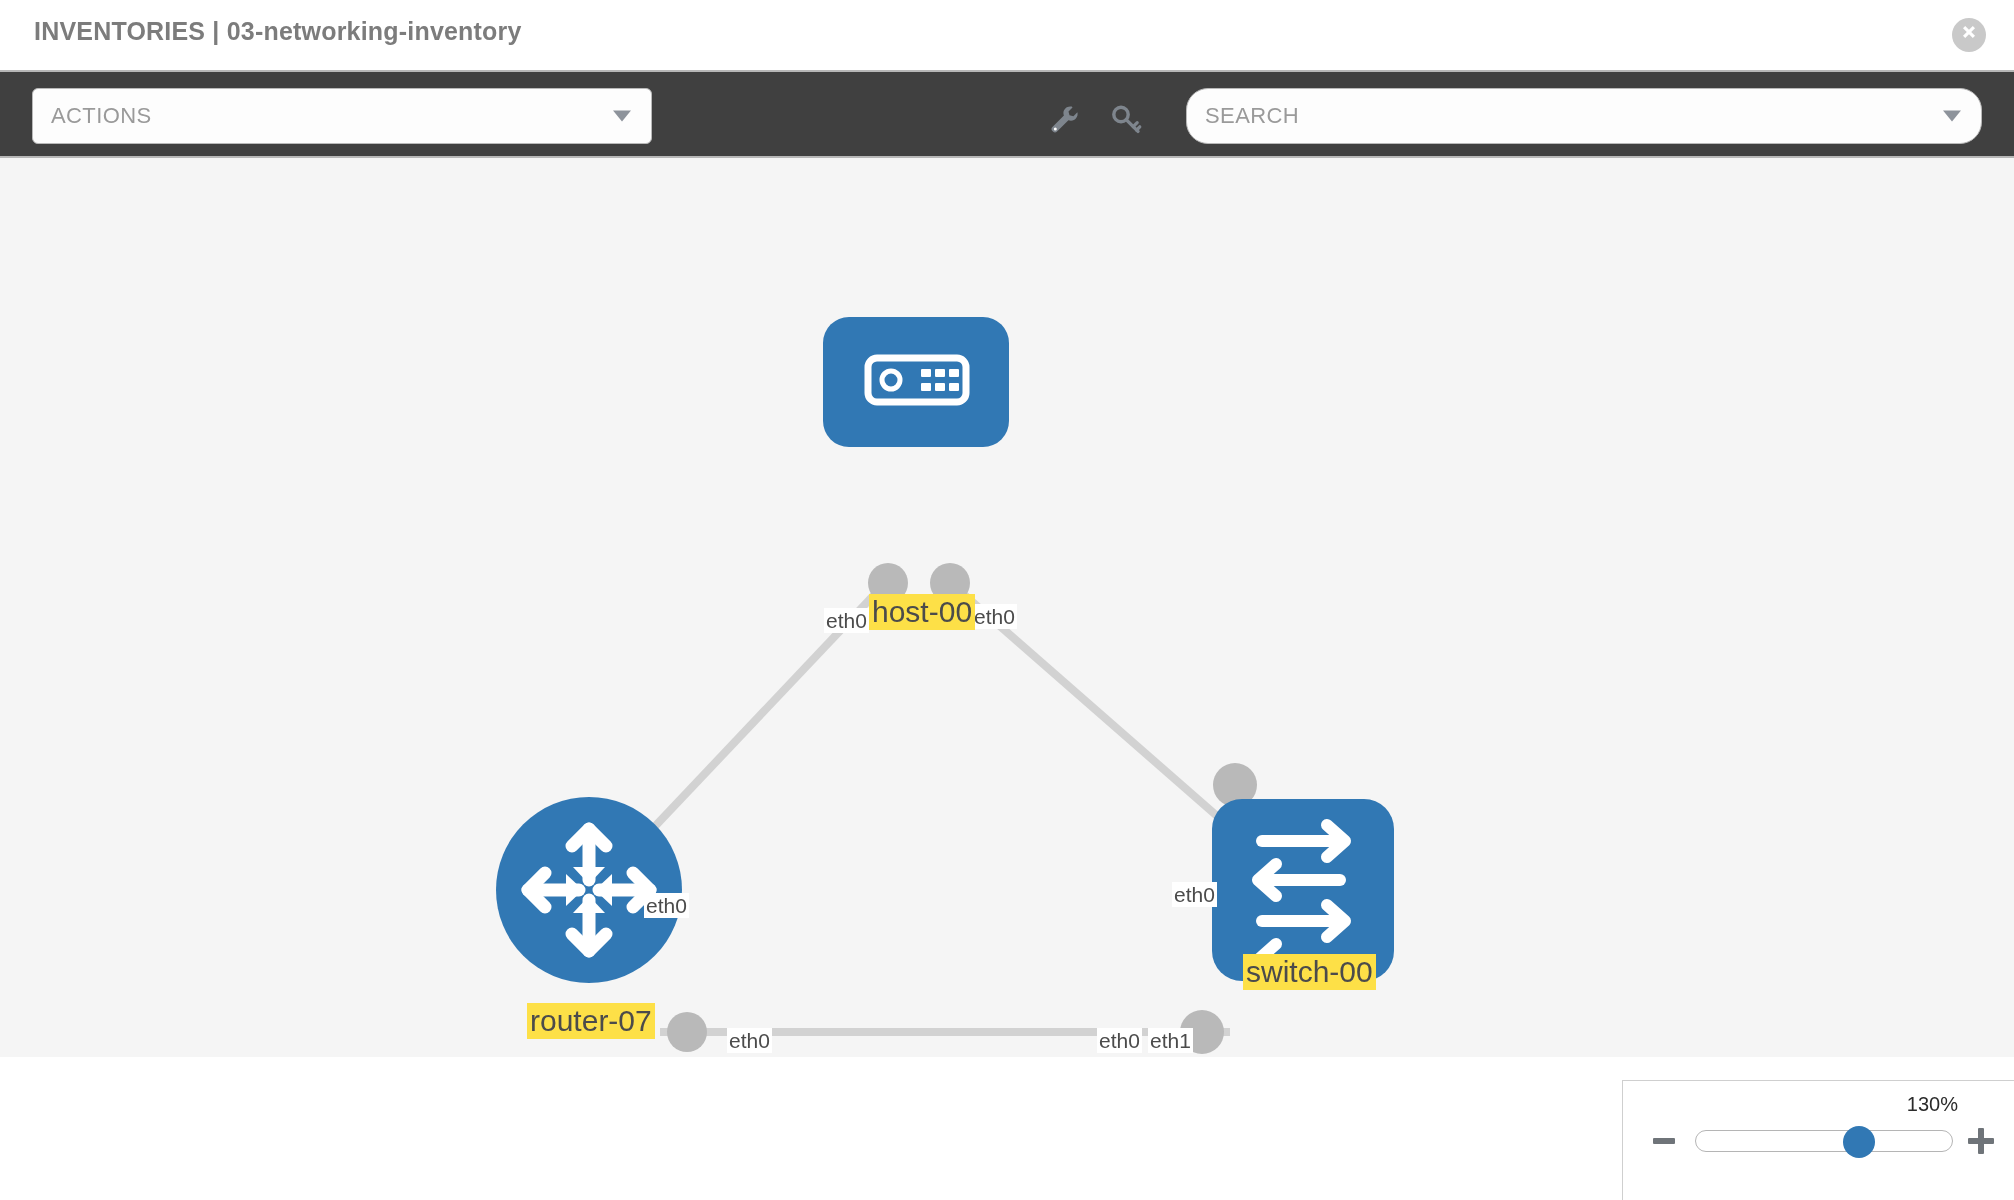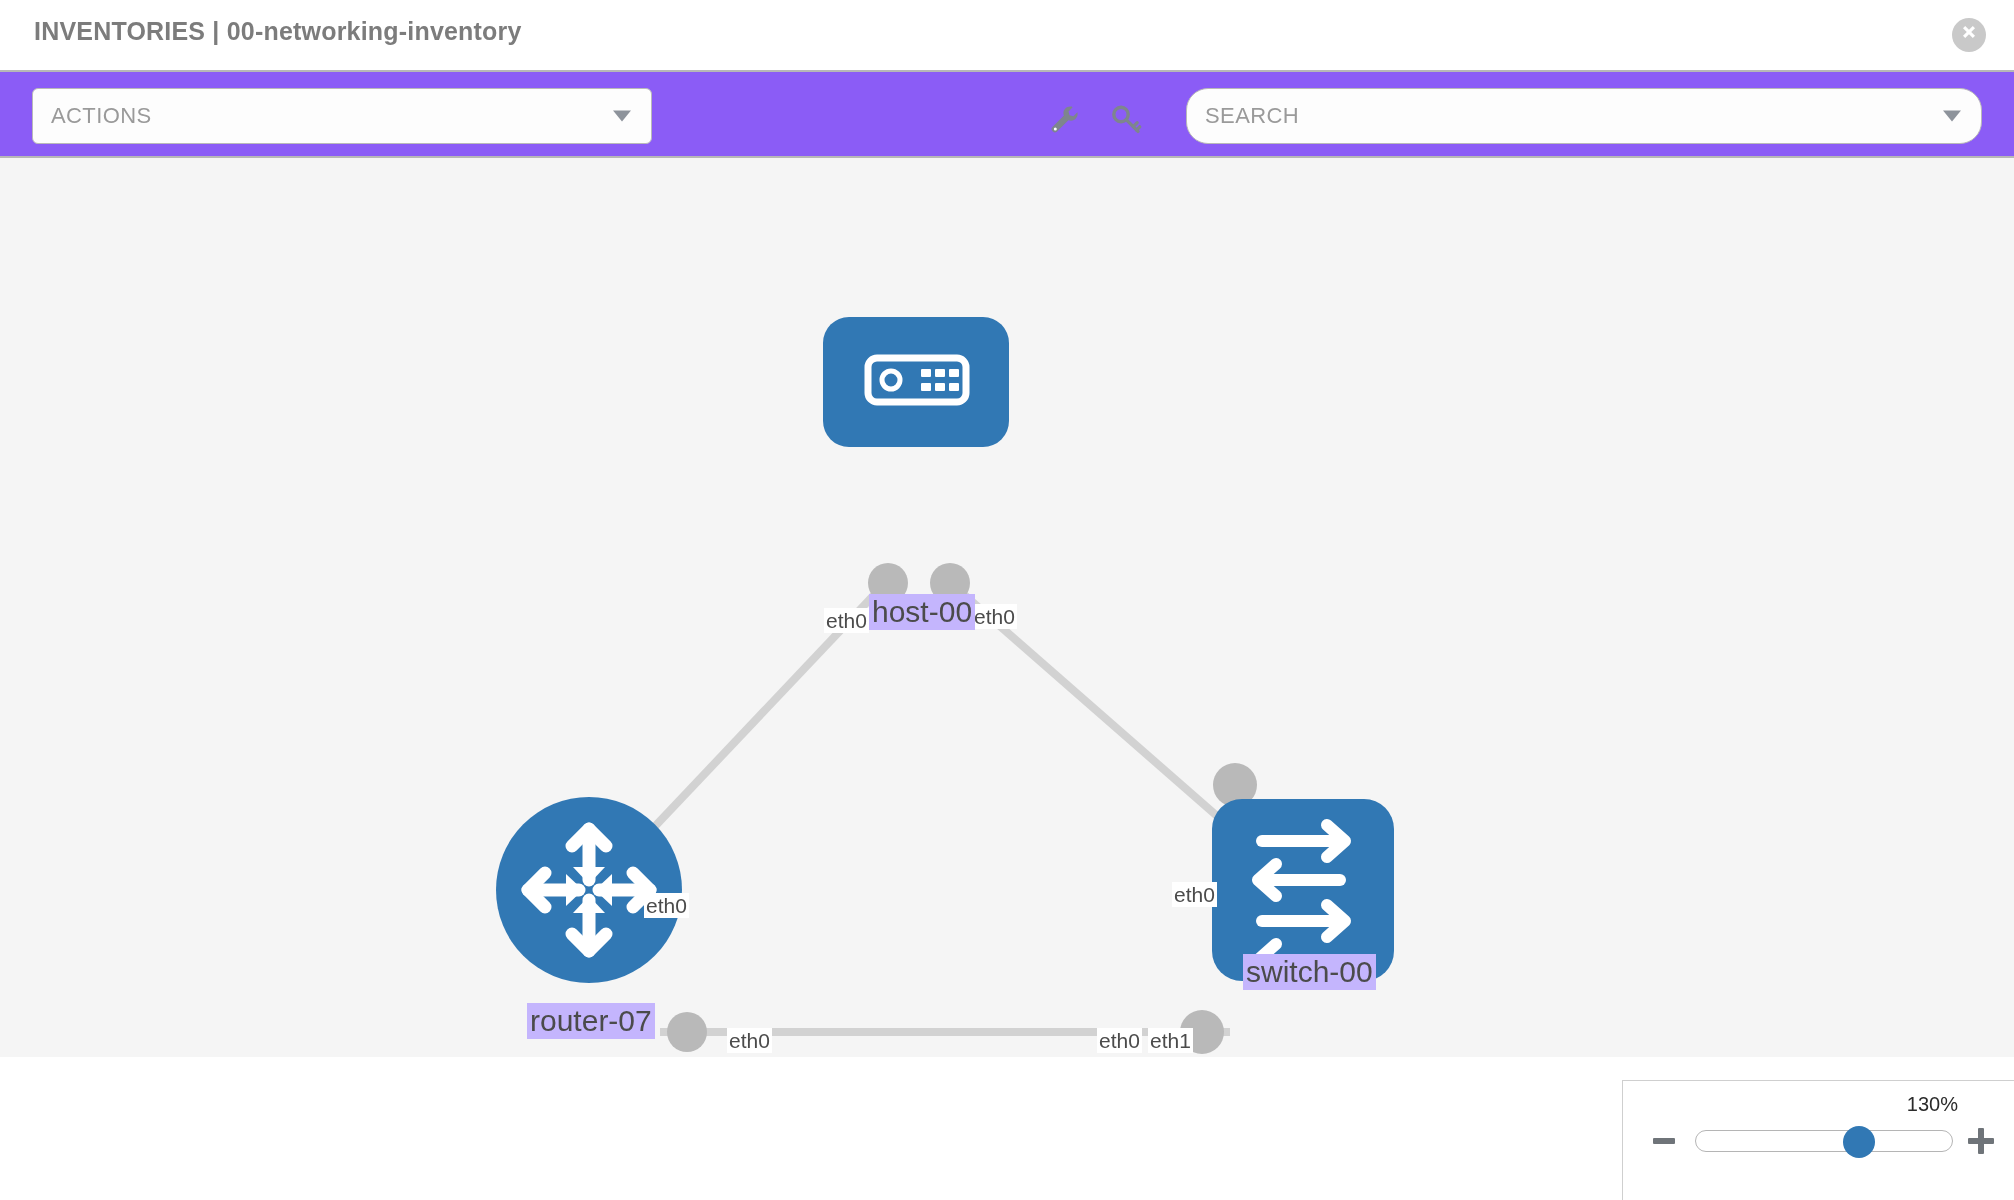--- a/index.html
+++ b/index.html
@@ -45,21 +45,21 @@
     cursor: pointer;
   }
   .close-btn svg { display: block; }
 
   
   .toolbar {
     position: absolute;
     left: 0; top: 70px;
     width: 2014px;
     height: 88px;
-    background: #8b5cf6;
+    background: #404040;
     border-top: 2px solid #b7b7b7;
     border-bottom: 2px solid #b7b7b7;
     box-sizing: border-box;
   }
   .select-box {
     position: absolute;
     background: #fdfdfd;
     border: 1px solid #b9b9b9;
     border-radius: 6px;
     box-sizing: border-box;
@@ -114,21 +114,21 @@
     position: absolute;
     background: #ffffff;
     color: #4b4b4b;
     font-size: 21px;
     line-height: 25px;
     padding: 0 2px;
     white-space: nowrap;
   }
   .node-label {
     position: absolute;
-    background: #c4b5fd;
+    background: #fde047;
     color: #4b4b4b;
     font-size: 30px;
     line-height: 36px;
     padding: 0 3px;
     white-space: nowrap;
   }
 
   
   .zoom-panel {
     position: absolute;
@@ -195,21 +195,21 @@
     height: 32px;
     border-radius: 50%;
     background: #3178b4;
     cursor: pointer;
   }
 </style>
 </head>
 <body>
 
 <div class="header">
-  <div class="header-title">INVENTORIES | 00-networking-inventory</div>
+  <div class="header-title">INVENTORIES | 03-networking-inventory</div>
   <div class="close-btn">
     <svg width="34" height="34" viewBox="0 0 34 34" aria-hidden="true">
       <path d="M11 10.2 L13.2 8 L17 11.8 L20.8 8 L23 10.2 L19.2 14 L23 17.8 L20.8 20 L17 16.2 L13.2 20 L11 17.8 L14.8 14 Z" fill="#ffffff"></path>
     </svg>
   </div>
 </div>
 
 <div class="toolbar">
 
   <div class="select-box" id="actions-select">

